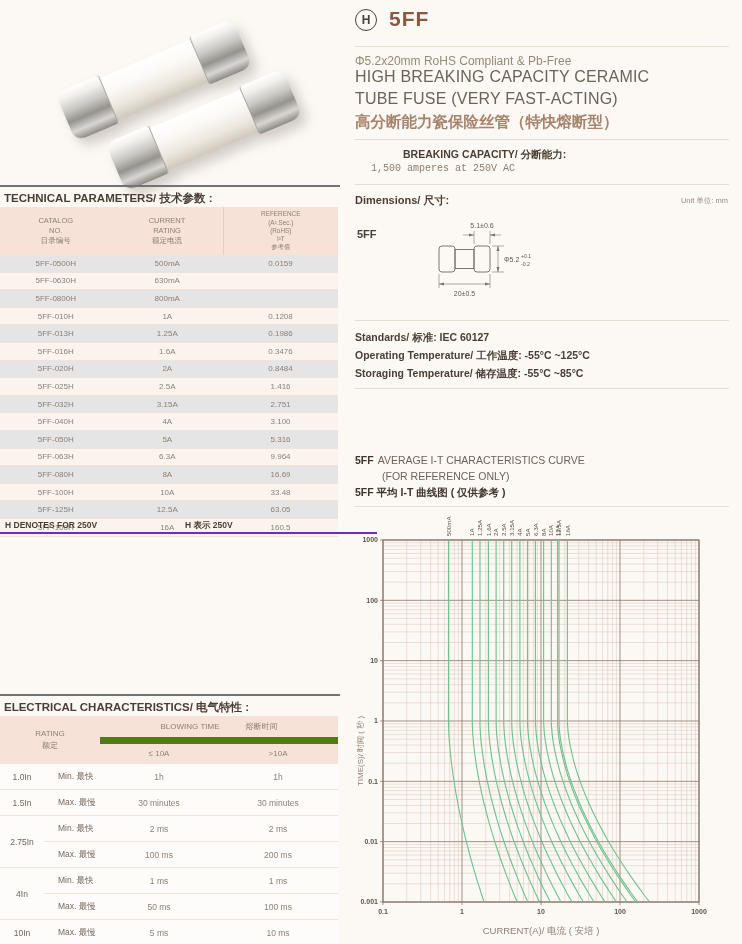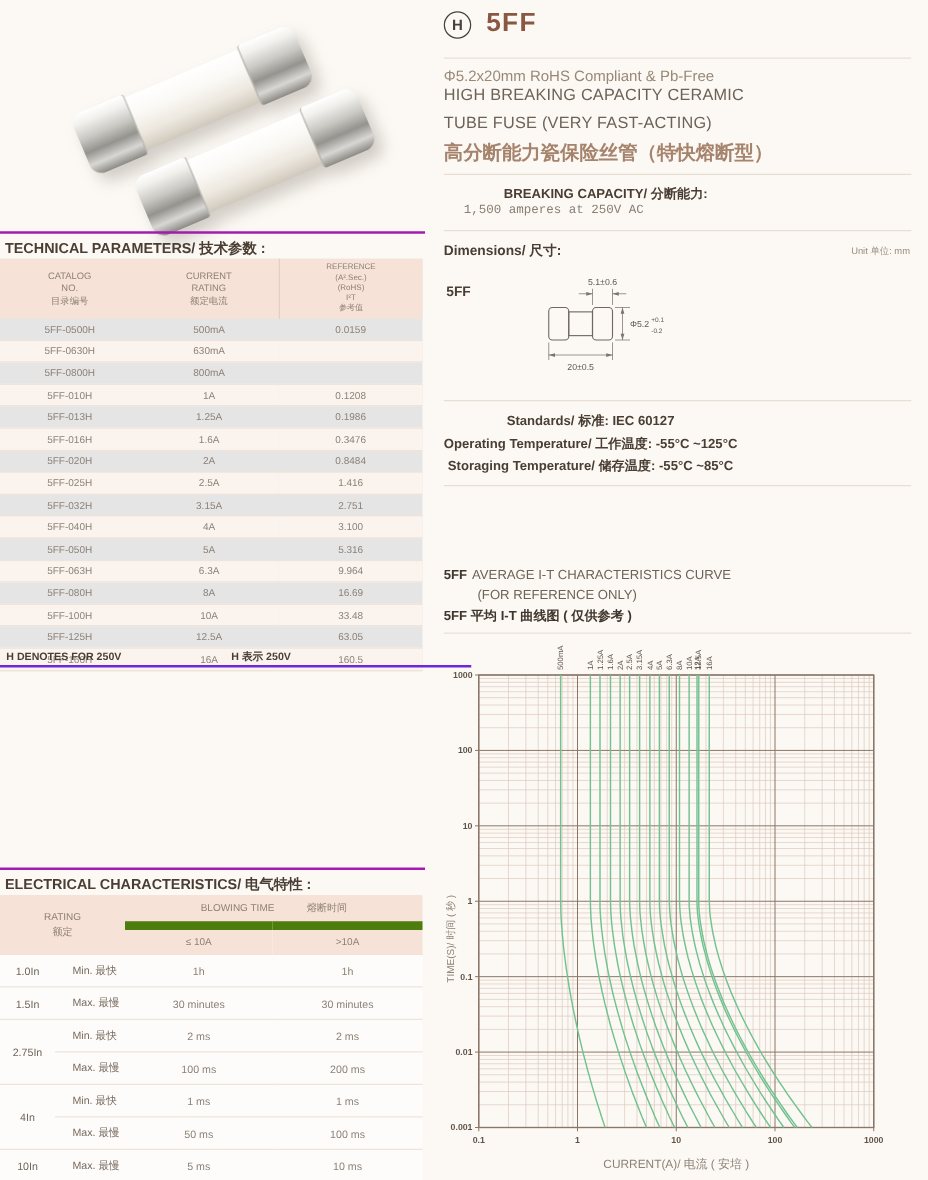--- a/index.html
+++ b/index.html
@@ -19,21 +19,21 @@
   .fuse.f1{left:28px;top:46px;transform:rotate(-23deg);}
   .fuse.f2{left:78px;top:96px;transform:rotate(-23deg);}
   .cap{width:46px;height:52px;
        background:linear-gradient(180deg,#ffffff 0%,#f1f0ed 16%,#c9c8c3 40%,#94938e 62%,#d8d7d3 82%,#8b8a85 100%);}
   .cap.l{border-radius:10px 3px 3px 10px;border-right:1px solid #aaa9a4;}
   .cap.r{border-radius:3px 10px 10px 3px;border-left:1px solid #aaa9a4;}
   .fbody{flex:1;height:46px;
        background:linear-gradient(180deg,#ffffff 0%,#fbf9f5 35%,#ece7de 70%,#cfc8bc 100%);}
 
   
-  .sec-title{position:absolute;left:0;width:340px;border-top:2px solid #a21caf;
+  .sec-title{position:absolute;left:0;width:340px;border-top:2px solid #737373;
              padding:4px 4px 12px 4px;font-size:11.5px;font-weight:bold;color:#4a3e34;box-sizing:border-box;}
   table{border-collapse:collapse;table-layout:fixed;}
 
   .tech-table{position:absolute;left:0;top:207px;width:338px;background:#e5e5e5;border-bottom:1px solid #a3a3a3;}
   .tech-table th{background:#f7e2d7;color:#8d8177;font-weight:400;font-size:7.5px;
                  white-space:pre-line;line-height:1.35;height:46px;vertical-align:middle;text-align:center;}
   .tech-table th.refcol{font-size:6.4px;line-height:1.3;border-left:1px solid #e3cfc3;}
   .tech-table td{height:14.6px;font-size:8px;color:#8d8177;text-align:center;border-bottom:1px solid #f0e3da;}
   .tech-table tbody tr:nth-child(even){background:#fbf4ee;}
 
@@ -52,27 +52,27 @@
   .elec-table td.grp{color:#6f645a;}
   .elec-table td.speed{text-align:left;padding-left:14px;}
   .elec-table td.tval{color:#8d8177;}
 
   
   .rcol{position:absolute;left:355px;top:0;width:375px;height:944px;}
   .logo{position:absolute;left:0;top:9px;width:22px;height:22px;border:1.6px solid #47413b;border-radius:50%;
         display:flex;align-items:center;justify-content:center;font-size:12px;font-weight:bold;color:#47413b;box-sizing:border-box;}
   .model{position:absolute;left:34px;top:7px;font-size:21px;font-weight:bold;color:#8a5743;letter-spacing:1px;}
   .subtitle{position:absolute;left:0;top:54px;font-size:12px;color:#998876;}
-  .titleEn{position:absolute;left:0;width:375px;font-size:13px;color:#6d6257;letter-spacing:.2px;}
+  .titleEn{position:absolute;left:0;width:375px;font-size:16px;color:#6d6257;letter-spacing:.2px;}
   .titleZh{position:absolute;left:0;top:112px;font-size:15.5px;color:#a6836c;font-weight:bold;}
   .lbl{font-size:10.5px;font-weight:bold;color:#4a3e34;}
   .val{font-size:10px;color:#8a7d72;}
   .unit{position:absolute;right:2px;top:196px;font-size:7.5px;color:#9a8c80;}
   .dimModel{position:absolute;left:2px;top:228px;font-size:11px;font-weight:bold;color:#4a3e34;}
-  .specs{position:absolute;left:0;top:328px;font-size:10.5px;font-weight:bold;color:#4a3e34;line-height:18px;text-align:center;}
+  .specs{position:absolute;left:0;top:328px;font-size:10.5px;font-weight:bold;color:#4a3e34;line-height:18px;}
   .ct1{position:absolute;left:0;top:454px;font-size:10.5px;color:#6d6257;}
   .ct1 b{color:#3f352c;margin-right:4px;}
   .ct2{position:absolute;left:27px;top:470px;font-size:10.5px;color:#6d6257;}
   .ct3{position:absolute;left:0;top:486px;font-size:10.5px;font-weight:bold;color:#3f352c;}
   svg text{font-family:"Liberation Sans","DejaVu Sans",sans-serif;}
 </style>
 </head>
 <body>
 
 <div class="photo">

